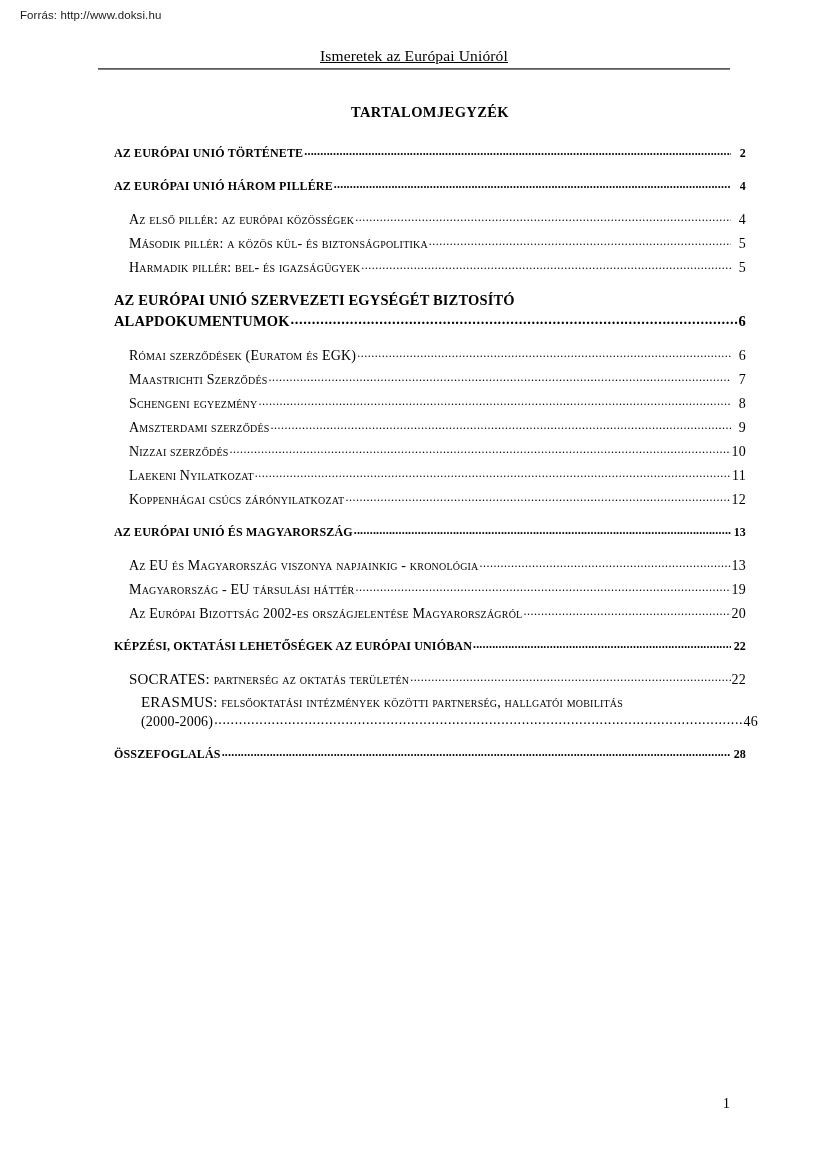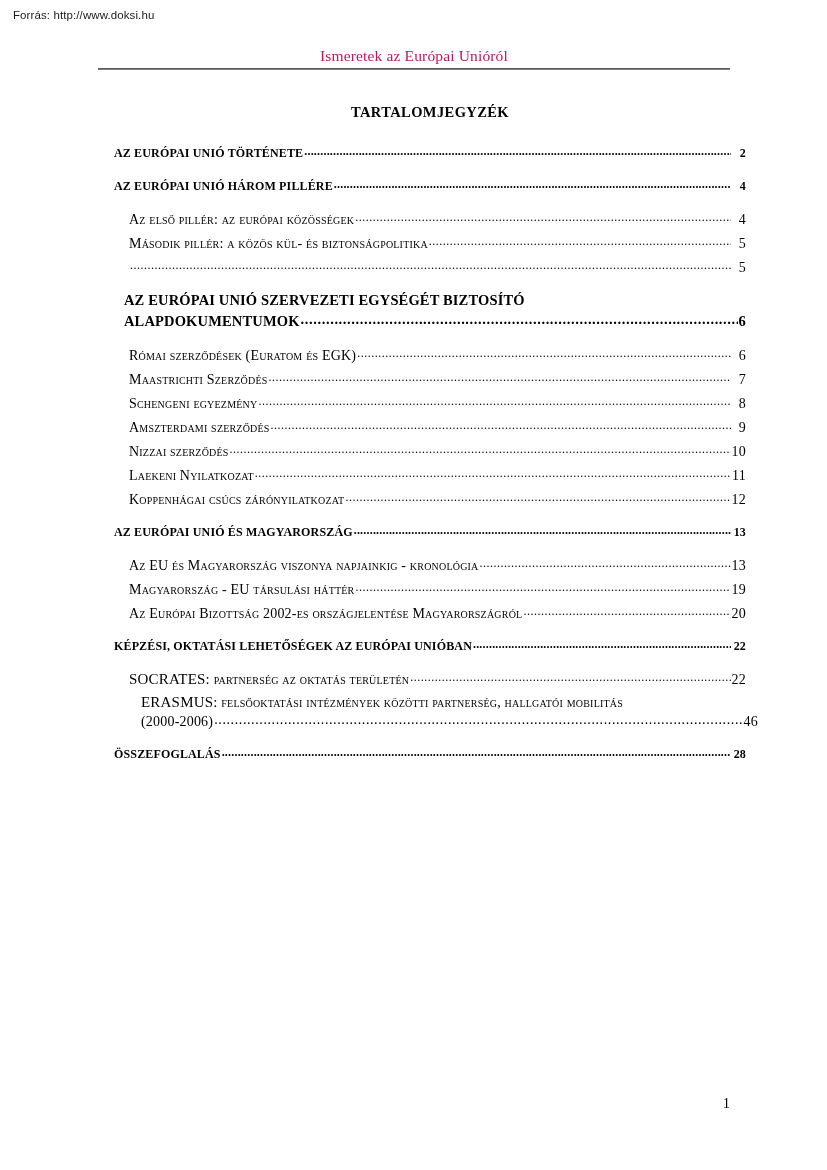--- a/index.html
+++ b/index.html
@@ -12,42 +12,43 @@
     height: 1170px;
     position: relative;
     font-family: "Liberation Serif", "DejaVu Serif", serif;
     color: #000000;
     overflow: hidden;
   }
 
   
   .source-stamp {
     position: absolute;
-    left: 13px;
+    left: 20px;
     top: 9px;
     font-family: "Liberation Sans", "DejaVu Sans", sans-serif;
     font-size: 11.5px;
     color: #1a1a1a;
     letter-spacing: 0.1px;
     white-space: nowrap;
   }
 
   
   .page-header {
     position: absolute;
     left: 98px;
     top: 46px;
     width: 632px;
   }
   .page-header-title {
     text-align: center;
     font-size: 15.5px;
-    color: #be185d;
+    color: #000000;
     letter-spacing: 0.15px;
     line-height: 19px;
+    text-decoration: underline;
   }
   .header-rule {
     margin-top: 3px;
     height: 2px;
     background: #808080;
     border-top: 1px solid #5a5a5a;
     box-sizing: border-box;
   }
 
   
@@ -108,21 +109,20 @@
   .lvl1 .leader::after { font-size: 12px; letter-spacing: 0.2px; }
   .lvl1 .page-num { font-weight: bold; min-width: 14px; }
 
   
   .lvl1-wrap {
     font-weight: bold;
     font-size: 14.5px;
     letter-spacing: 0.15px;
     margin-bottom: 13px;
     line-height: 21px;
-    margin-left: 10px;
   }
   .lvl1-wrap .first-line { white-space: pre; }
 
   
   .lvl2 {
     font-size: 14px;
     font-variant: small-caps;
     letter-spacing: 0.2px;
     margin-left: 15px;
     width: calc(100% - 15px);
@@ -197,20 +197,21 @@
     <span class="page-num">4</span>
   </div>
 
   <div class="entry lvl2">
     <span class="entry-text">Második pillér: a közös kül- és biztonságpolitika</span>
     <span class="leader"></span>
     <span class="page-num">5</span>
   </div>
 
   <div class="entry lvl2">
+    <span class="entry-text">Harmadik pillér: bel- és igazságügyek</span>
     <span class="leader"></span>
     <span class="page-num">5</span>
   </div>
 
   <div class="group-gap"></div>
 
   <div class="lvl1-wrap">
     <div class="first-line">AZ EURÓPAI UNIÓ SZERVEZETI EGYSÉGÉT BIZTOSÍTÓ</div>
     <div class="entry">
       <span class="entry-text">ALAPDOKUMENTUMOK</span>

